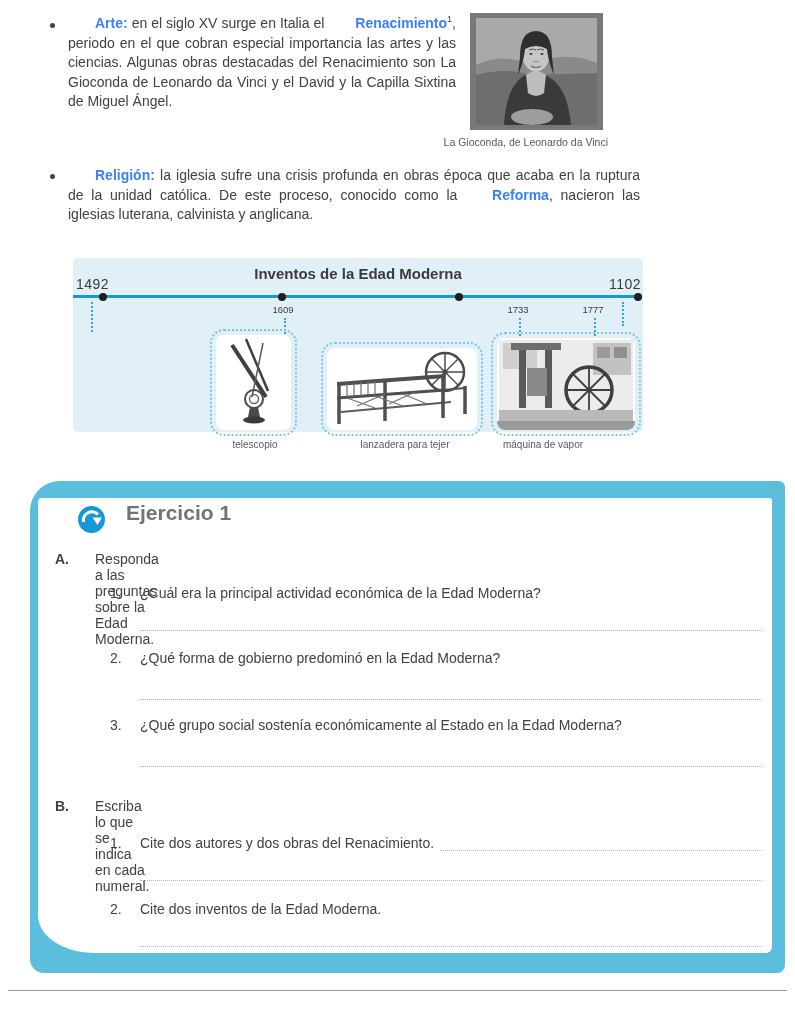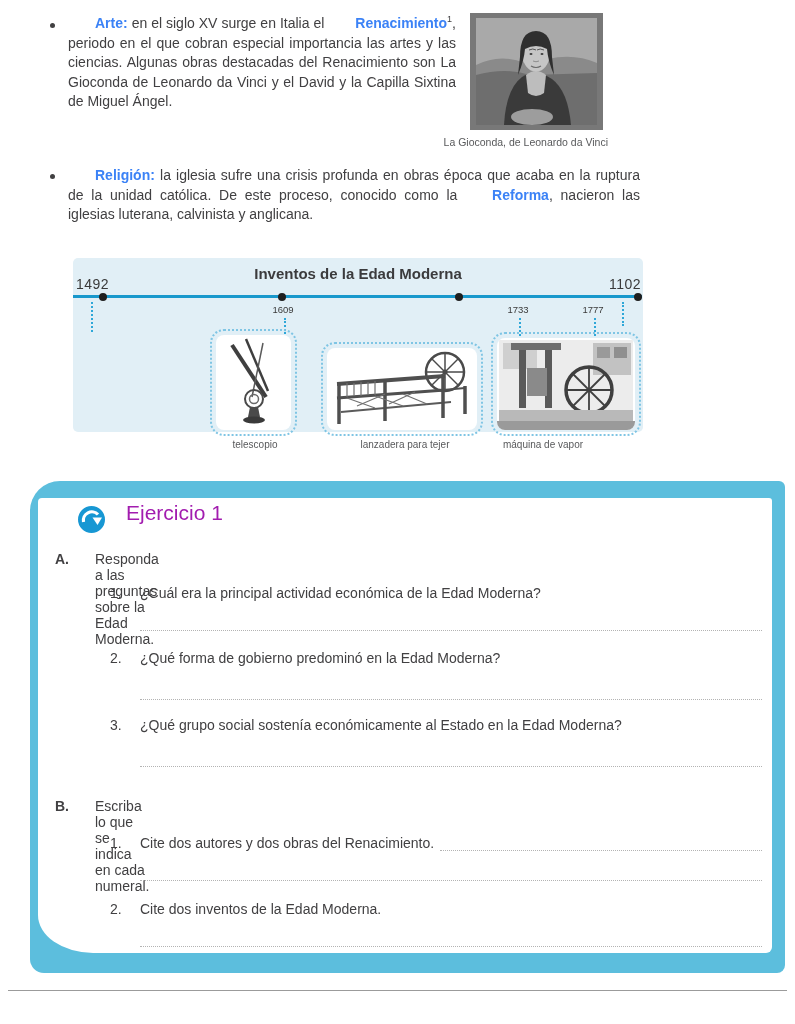--- a/index.html
+++ b/index.html
@@ -45,21 +45,21 @@
   
   .exercise {
     position:absolute; left:30px; top:481px; width:755px; height:492px;
     background:#5cbedd; border-radius:30px 6px 8px 14px;
   }
   .exercise-inner {
     position:absolute; left:8px; top:17px; right:13px; bottom:20px;
     background:#ffffff; border-radius:4px 3px 6px 55px / 4px 3px 6px 38px;
   }
   .ex-icon { position:absolute; left:40px; top:8px; width:27px; height:27px; }
-  .ex-title { position:absolute; left:88px; top:3px; font-size:21px; font-weight:normal; color:#a21caf; }
+  .ex-title { position:absolute; left:88px; top:3px; font-size:21px; font-weight:bold; color:#737373; }
   .ex-row { position:absolute; font-size:14px; color:#414042; }
   .ex-sec-label { font-weight:bold; position:absolute; left:17px; }
   .ex-sec-text { position:absolute; left:57px; }
   .ex-q-num { position:absolute; left:72px; }
   .ex-q-text { position:absolute; left:102px; white-space:nowrap; }
   .answer-line { position:absolute; left:102px; width:622px; height:7px; border-bottom:1px dotted #b3b3b3; }
   .inline-flex-row { position:absolute; left:102px; right:10px; display:flex; align-items:flex-end; }
   .inline-flex-row .q { white-space:nowrap; }
   .inline-fill { flex:1; border-bottom:1px dotted #b3b3b3; margin-left:6px; height:12px; }
 

